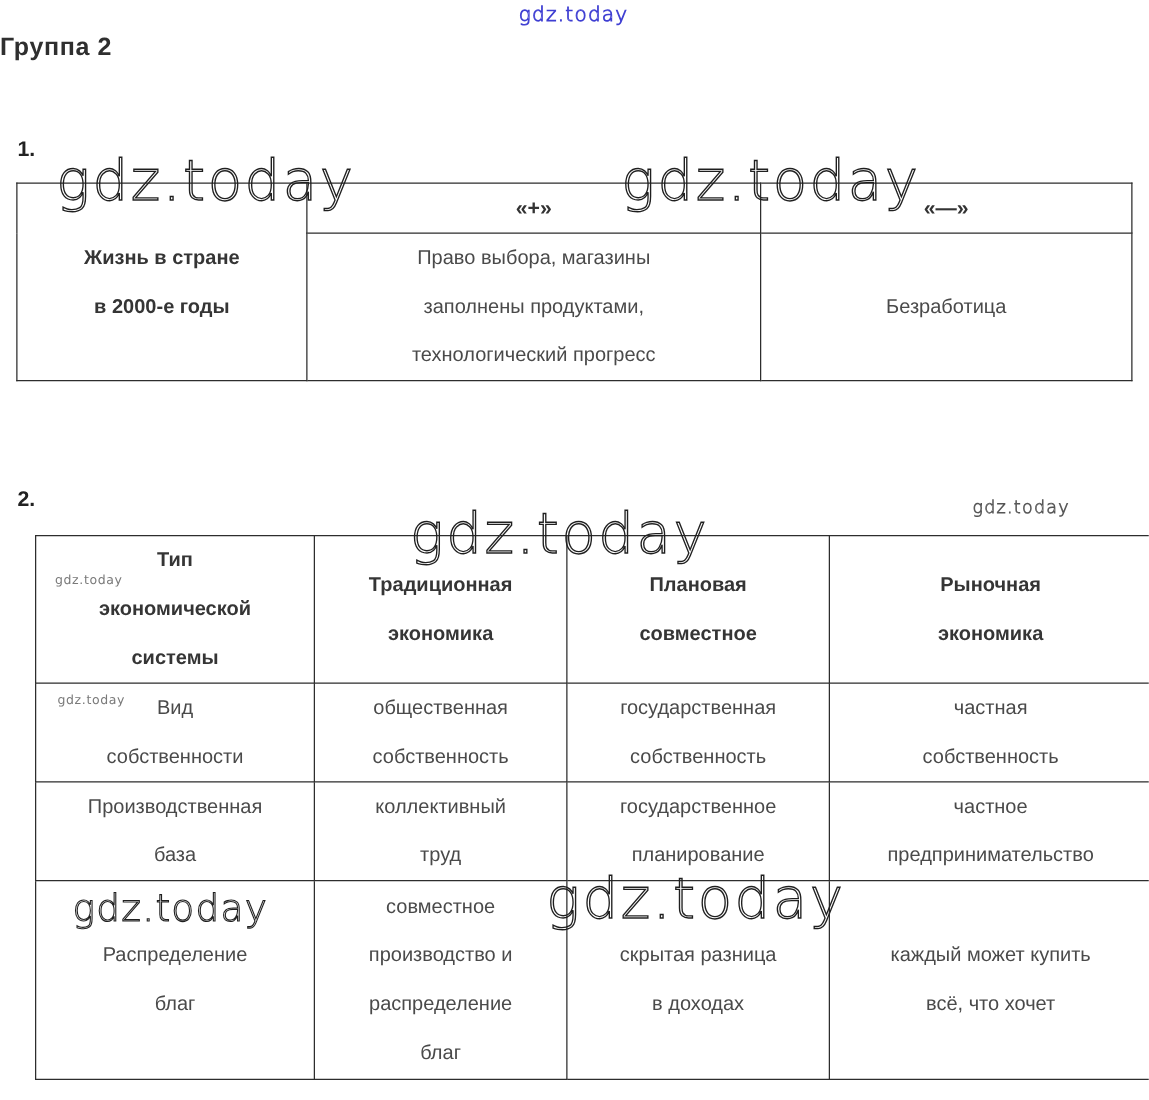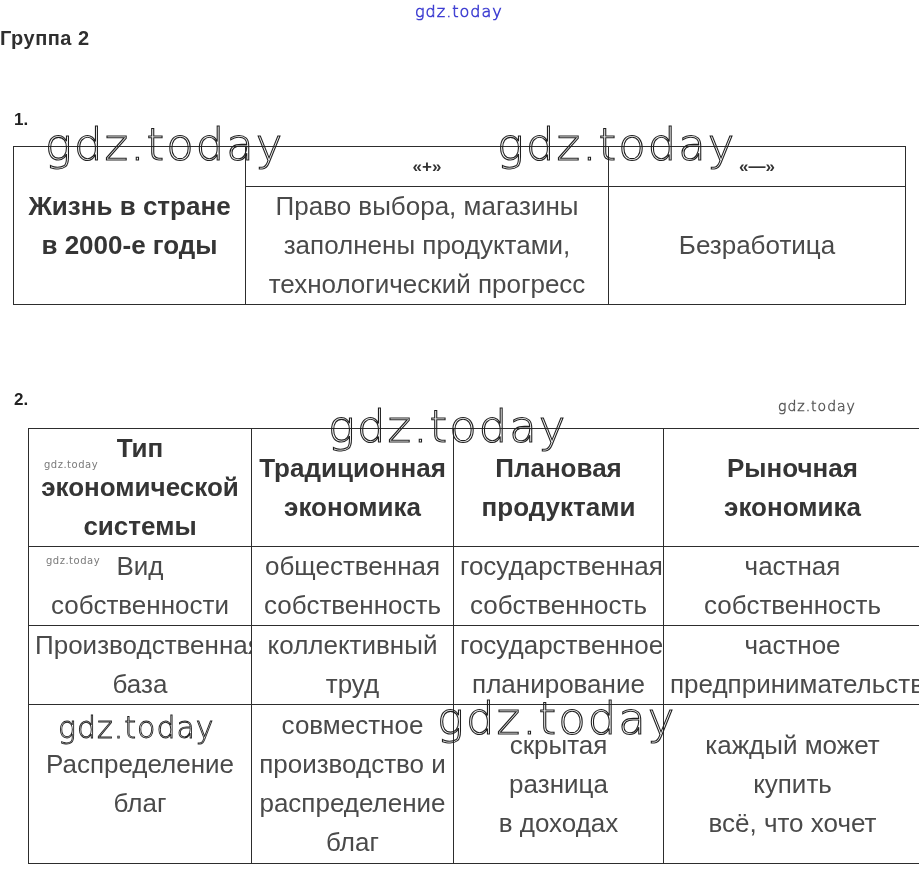--- a/index.html
+++ b/index.html
@@ -13,21 +13,21 @@
   .page-heading{
     left:0;right:0;top:27px;
     font-size:20px;font-weight:bold;color:#2f2f2f;letter-spacing:0.5px;
   }
   .num-label{font-size:17px;font-weight:bold;color:#222;}
 
   
   table{border-collapse:collapse;table-layout:fixed;}
   td{
     border:1.5px solid #2d2d2d;text-align:center;vertical-align:middle;
-    white-space:pre-line;font-size:26px;line-height:39px;color:#4a4a4a;
+    white-space:pre-line;font-size:16px;line-height:39px;color:#4a4a4a;
     padding:0 6px;overflow:hidden;
   }
   .bold{font-weight:bold;color:#353535;}
   .hdr-sign{font-size:17px;font-weight:bold;color:#333;}
 
   
   .wm{
     position:absolute;font-family:"DejaVu Sans",sans-serif;font-weight:300;
     color:transparent;-webkit-text-stroke:1.1px #1f1f1f;letter-spacing:2px;
     white-space:nowrap;pointer-events:none;
@@ -92,21 +92,21 @@
       <col style="width:258px">
     </colgroup>
   <tbody>
       <tr style="height:114px;">
     <td class="bold">Тип
 экономической
 системы</td>
     <td class="bold">Традиционная
 экономика</td>
     <td class="bold">Плановая
-продуктами</td>
+совместное</td>
     <td class="bold">Рыночная
 экономика</td>
   </tr>
   <tr style="height:78px;">
     <td>Вид
 собственности</td>
     <td>общественная
 собственность</td>
     <td>государственная
 собственность</td>

